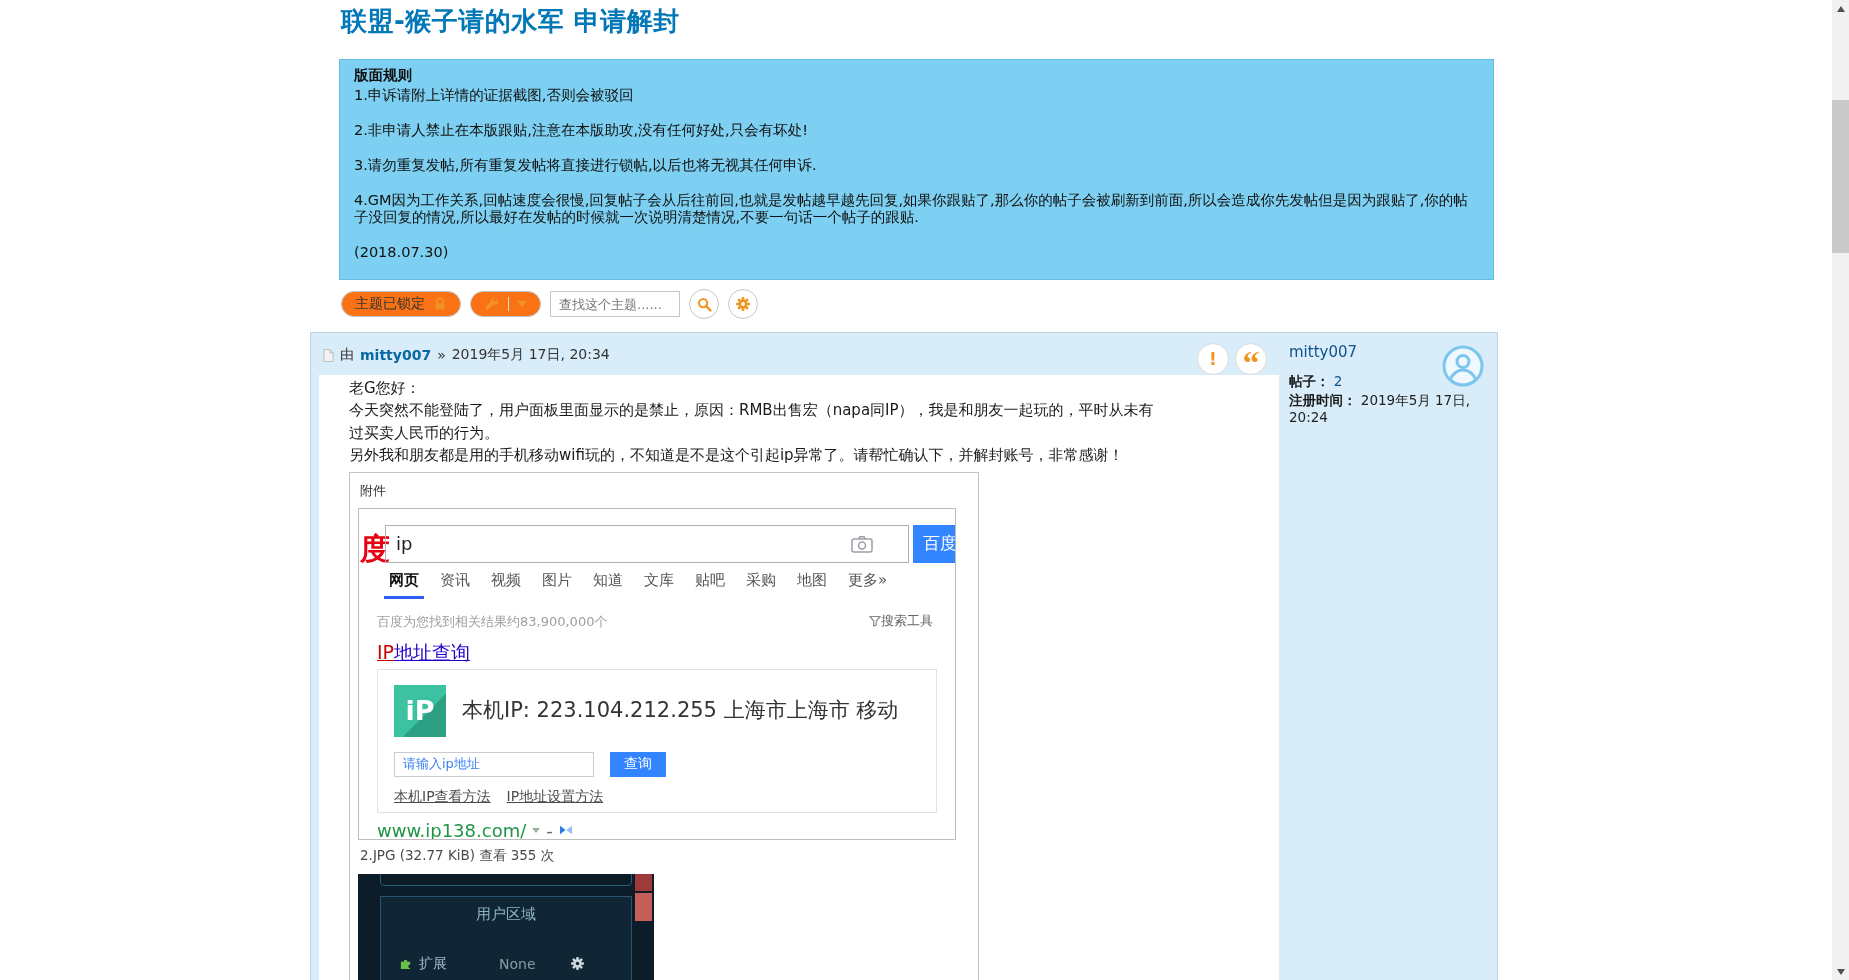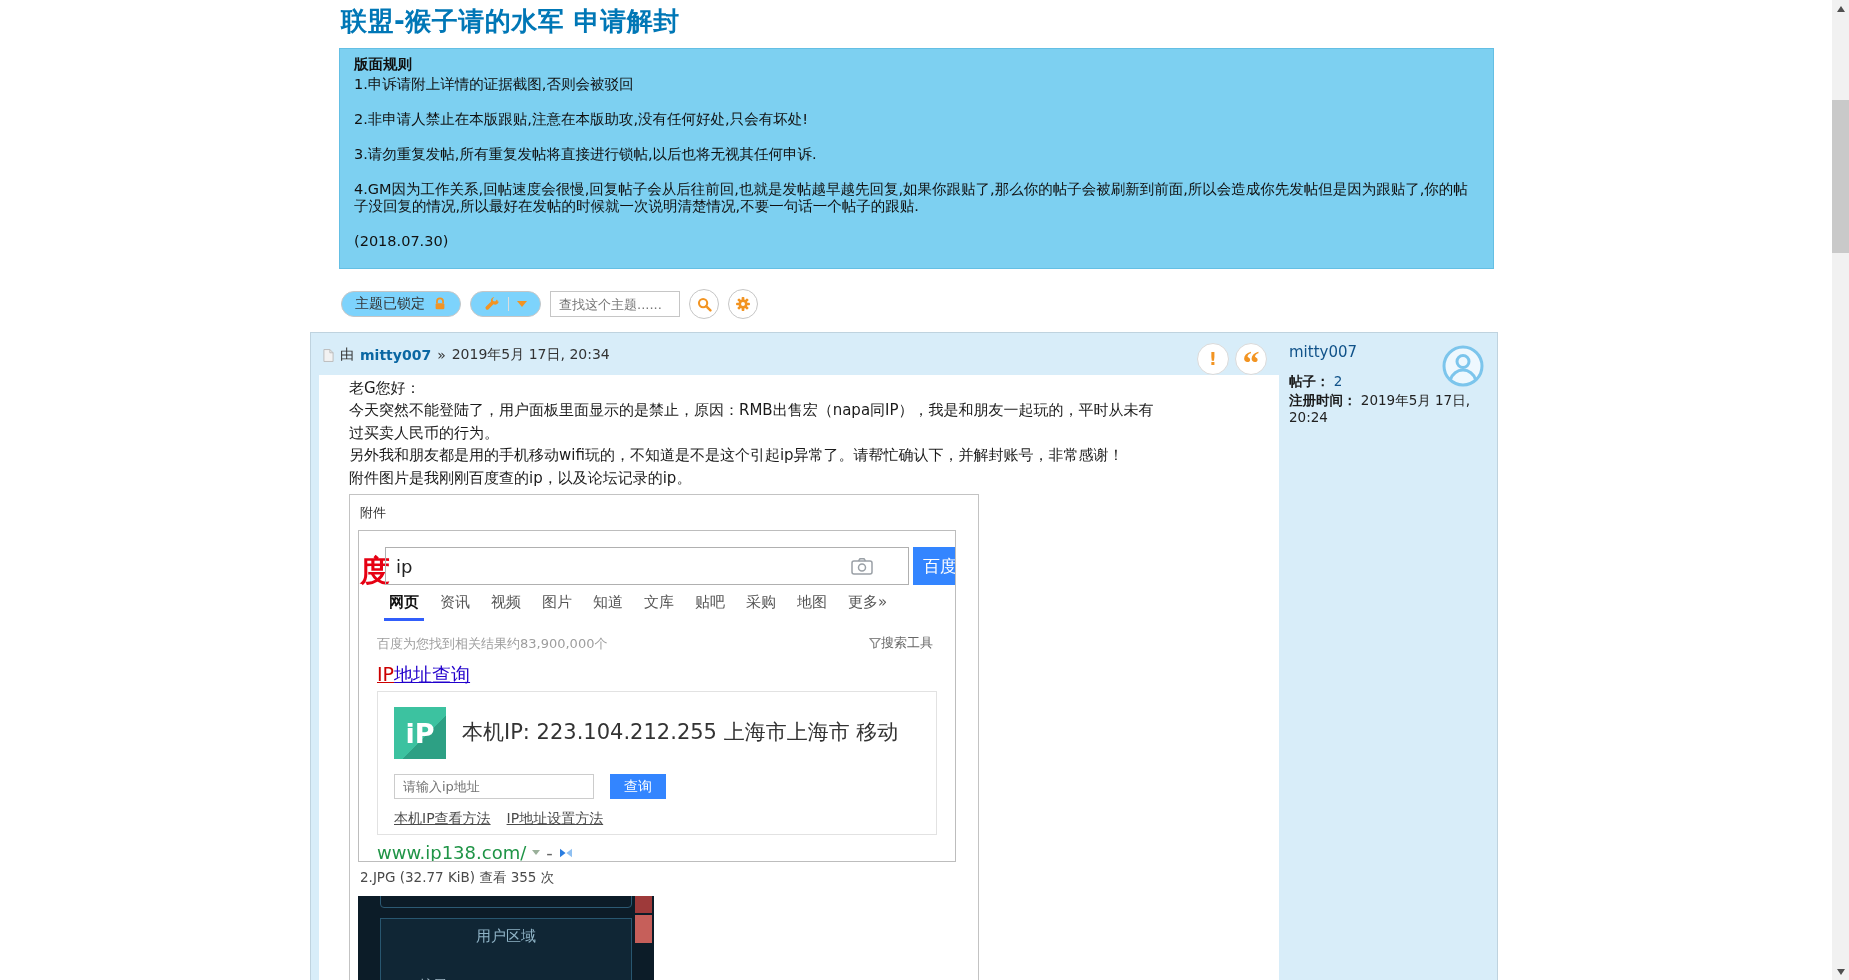--- a/index.html
+++ b/index.html
@@ -4,32 +4,32 @@
 <style>
   html,body{margin:0;padding:0;background:#fff;}
   .screen{position:relative;width:1849px;height:980px;background:#fff;overflow:hidden;
           font-family:"DejaVu Sans","Liberation Sans",sans-serif;}
 
   
   .page-title{position:absolute;left:341px;top:4px;margin:0;font-size:26px;font-weight:bold;
               color:var(--title_blue,#0077b6);letter-spacing:0.5px;}
 
   
-  .rules{position:absolute;left:339px;top:48px;width:1155px;height:221px;box-sizing:border-box;
+  .rules{position:absolute;left:339px;top:59px;width:1155px;height:221px;box-sizing:border-box;
          background:var(--rules_bg,#7dd0f1);border:1px solid #64bfe4;padding:6px 14px;
          font-size:14.5px;color:#111;overflow:hidden;}
   .rules-head{margin:0 0 3px 0;font-weight:bold;line-height:18px;}
   .rules-lines p{margin:0 0 18px 0;line-height:17px;}
   .rules-lines p:nth-of-type(5){margin-bottom:0;}
   .rules-lines p:nth-of-type(6){margin:0;}
 
   
   .toolbar{position:absolute;left:341px;top:289px;height:30px;display:flex;align-items:center;gap:9px;}
   .pill{display:flex;align-items:center;gap:8px;height:24px;padding:0 13px;border:1px solid #c6c6c6;
-        border-radius:14px;background:#7dd3fc;font-size:14px;color:#333;cursor:pointer;}
+        border-radius:14px;background:#f97316;font-size:14px;color:#333;cursor:pointer;}
   .tools-divider{width:1px;height:14px;background:#ddd;}
   .chev{width:0;height:0;border-left:5px solid transparent;border-right:5px solid transparent;
         border-top:6px solid var(--orange,#f29422);}
   .search-input{width:130px;height:26px;border:1px solid #c6c6c6;padding:0 8px;font-size:13px;color:#333;
         box-sizing:border-box;font-family:inherit;outline:none;}
   .round{width:28px;height:28px;border:1px solid #c6c6c6;border-radius:50%;background:#fff;
         display:flex;align-items:center;justify-content:center;cursor:pointer;}
 
   
   .post-panel{position:absolute;left:310px;top:332px;width:1188px;height:700px;box-sizing:border-box;
@@ -74,21 +74,21 @@
   .b-tools{position:absolute;right:22px;top:103px;font-size:13px;color:#666;display:flex;align-items:center;}
   .b-title{position:absolute;left:18px;top:131px;font-size:19px;}
   .b-title .hl{color:#cc0000;text-decoration:underline;}
   .b-title .rest{color:#2200cc;text-decoration:underline;}
   .b-card{position:absolute;left:18px;top:160px;width:560px;height:144px;border:1px solid #e2e2e2;box-sizing:border-box;}
   .ip-logo{position:absolute;left:16px;top:15px;width:52px;height:52px;color:#fff;font-weight:bold;font-size:27px;
         display:flex;align-items:center;justify-content:center;
         background:linear-gradient(135deg,var(--teal_logo,#3cc2a0) 58%,#2da084 58%);}
   .ip-main{position:absolute;left:84px;top:26px;font-size:21px;color:#333;white-space:nowrap;}
   .ip-input{position:absolute;left:16px;top:82px;width:200px;height:25px;border:1px solid #ccc;box-sizing:border-box;
-        display:flex;align-items:center;padding:0 8px;font-size:13px;color:#737373;}
+        display:flex;align-items:center;padding:0 8px;font-size:13px;color:#3b82f6;}
   .ip-btn{position:absolute;left:232px;top:82px;width:56px;height:25px;background:var(--baidu_blue,#3385ff);
         color:#fff;font-size:14px;display:flex;align-items:center;justify-content:center;}
   .ip-links{position:absolute;left:16px;top:118px;display:flex;gap:16px;font-size:14px;}
   .ip-links span{color:#4a4a4a;text-decoration:underline;}
   .b-url{position:absolute;left:18px;top:311px;display:flex;align-items:center;gap:6px;font-size:18px;}
   .b-url .url-text{color:#1f9446;}
   .url-arrow{width:0;height:0;border-left:4px solid transparent;border-right:4px solid transparent;
         border-top:5px solid #9ab09a;}
   .url-dash::before{content:"-";color:#666;}
 
@@ -212,21 +212,20 @@
         </div>
     </div>
 
     <div class="postbody">
       <div class="message">
 
       <div class="msg-line">老G您好：</div>
           <div class="msg-line">今天突然不能登陆了，用户面板里面显示的是禁止，原因：RMB出售宏（napa同IP），我是和朋友一起玩的，平时从未有</div>
           <div class="msg-line">过买卖人民币的行为。</div>
           <div class="msg-line">另外我和朋友都是用的手机移动wifi玩的，不知道是不是这个引起ip异常了。请帮忙确认下，并解封账号，非常感谢！</div>
-          <div class="msg-line">附件图片是我刚刚百度查的ip，以及论坛记录的ip。</div>
         </div>
 
       <div class="attachbox">
         <div class="attach-label">附件</div>
 
         <div class="baidu-shot">
           <span class="b-logo">度</span>
           <div class="b-input">
             <span>ip</span>
           </div>

